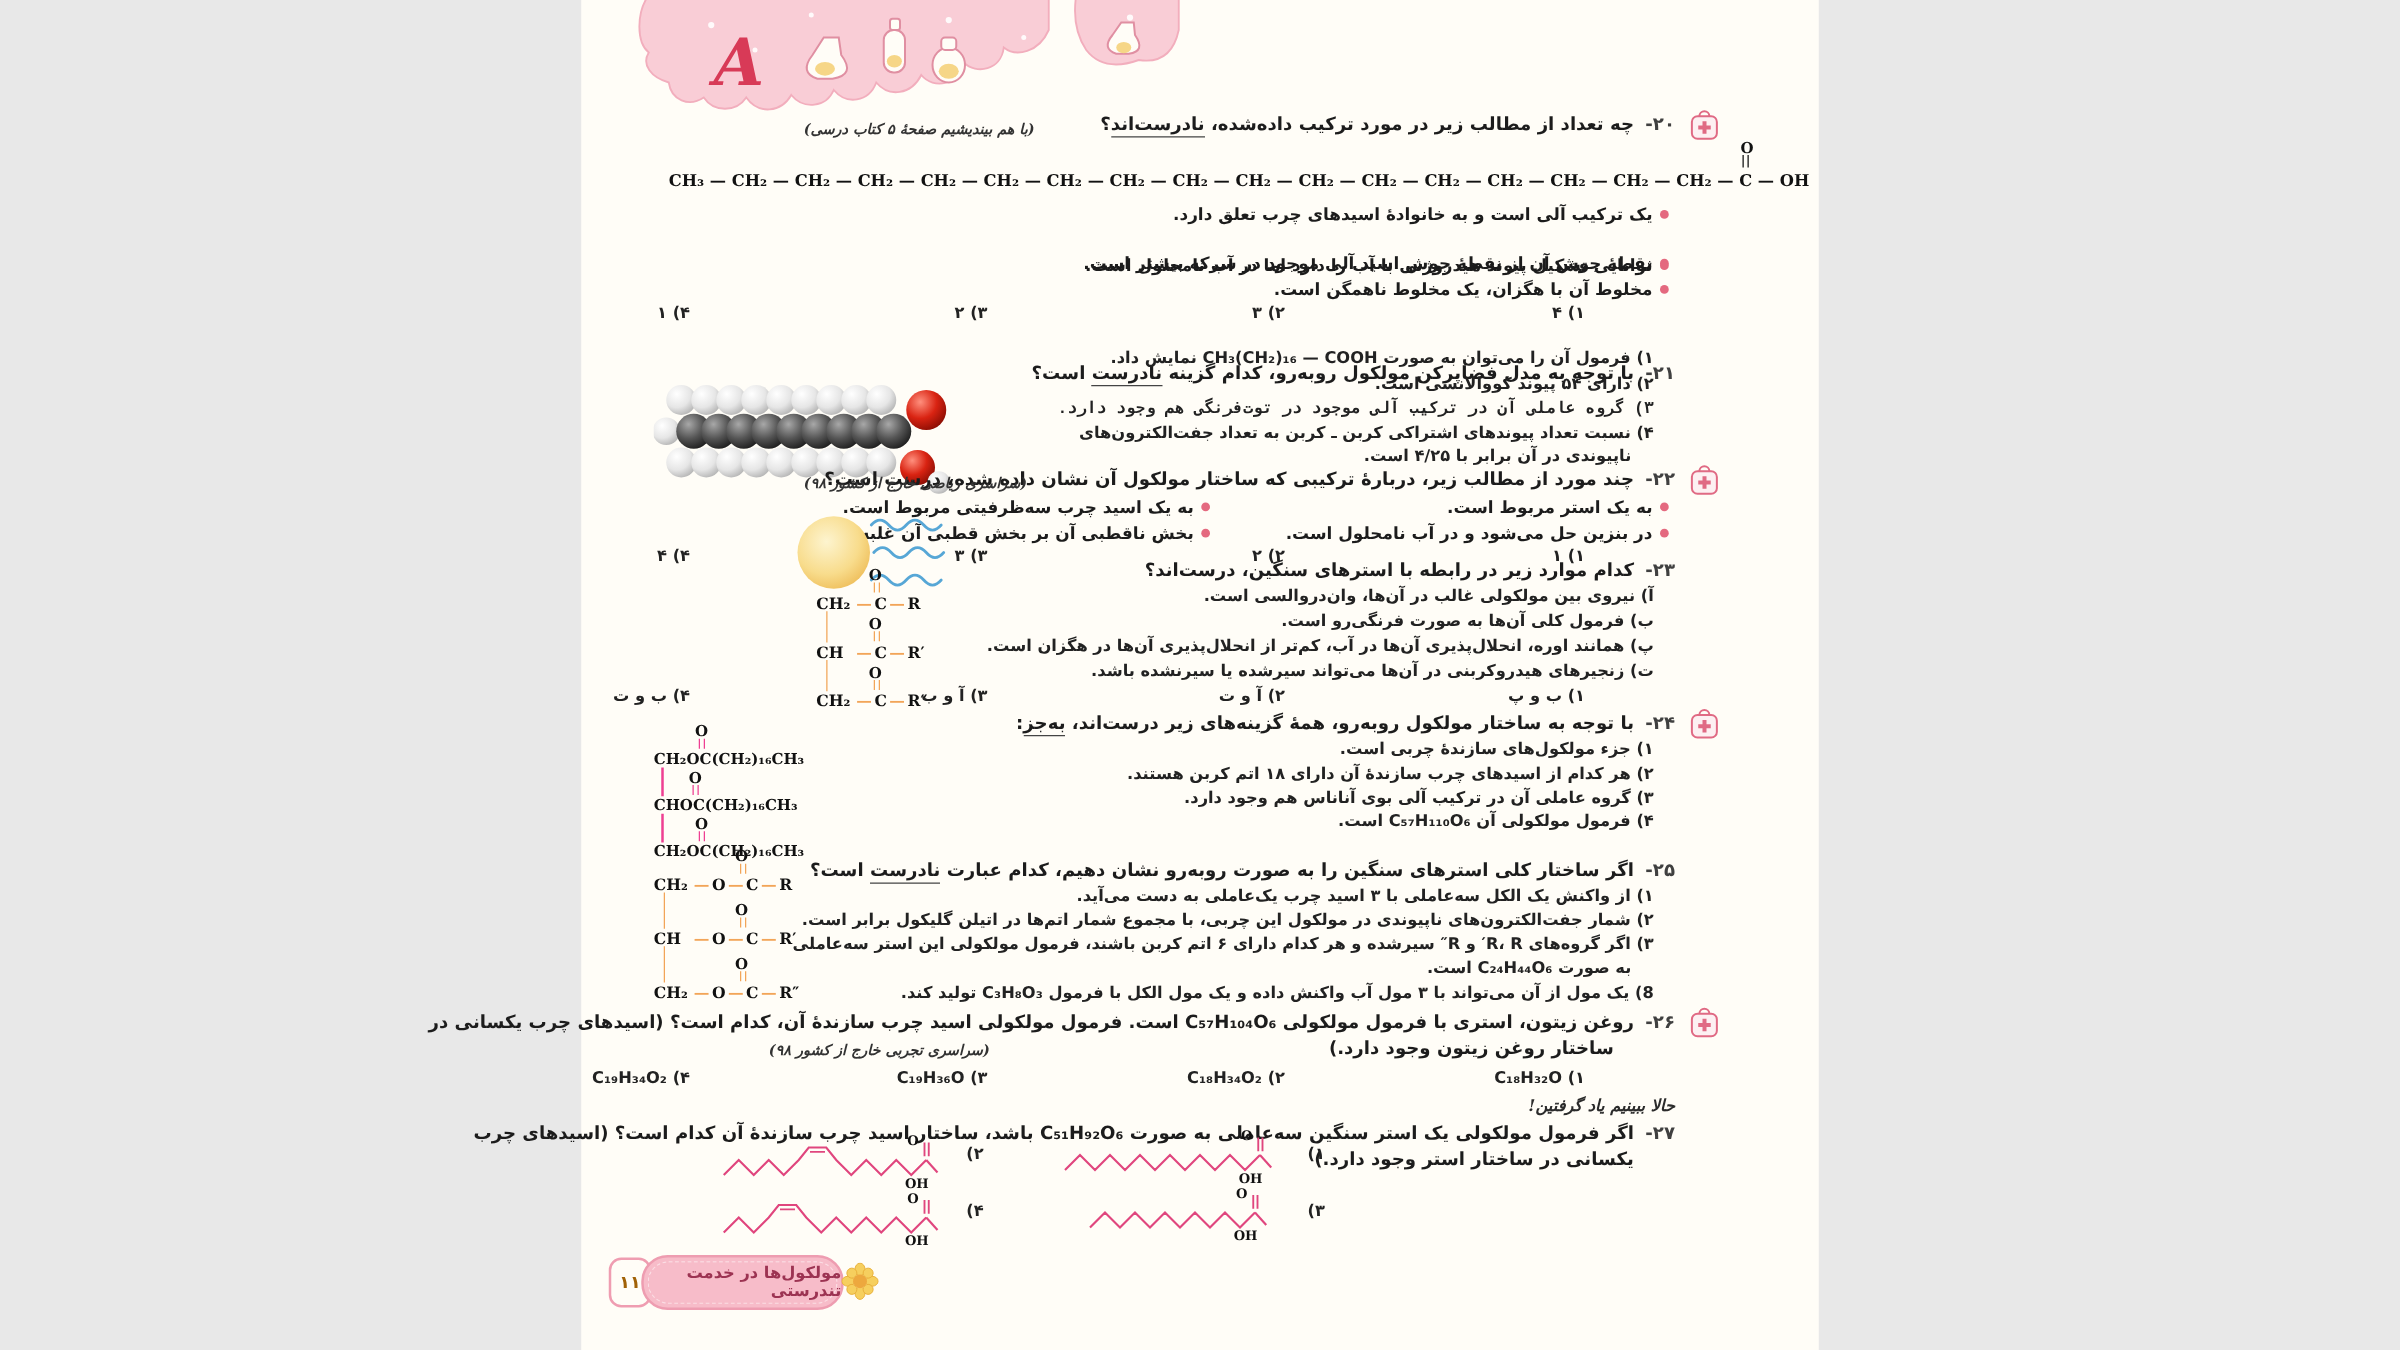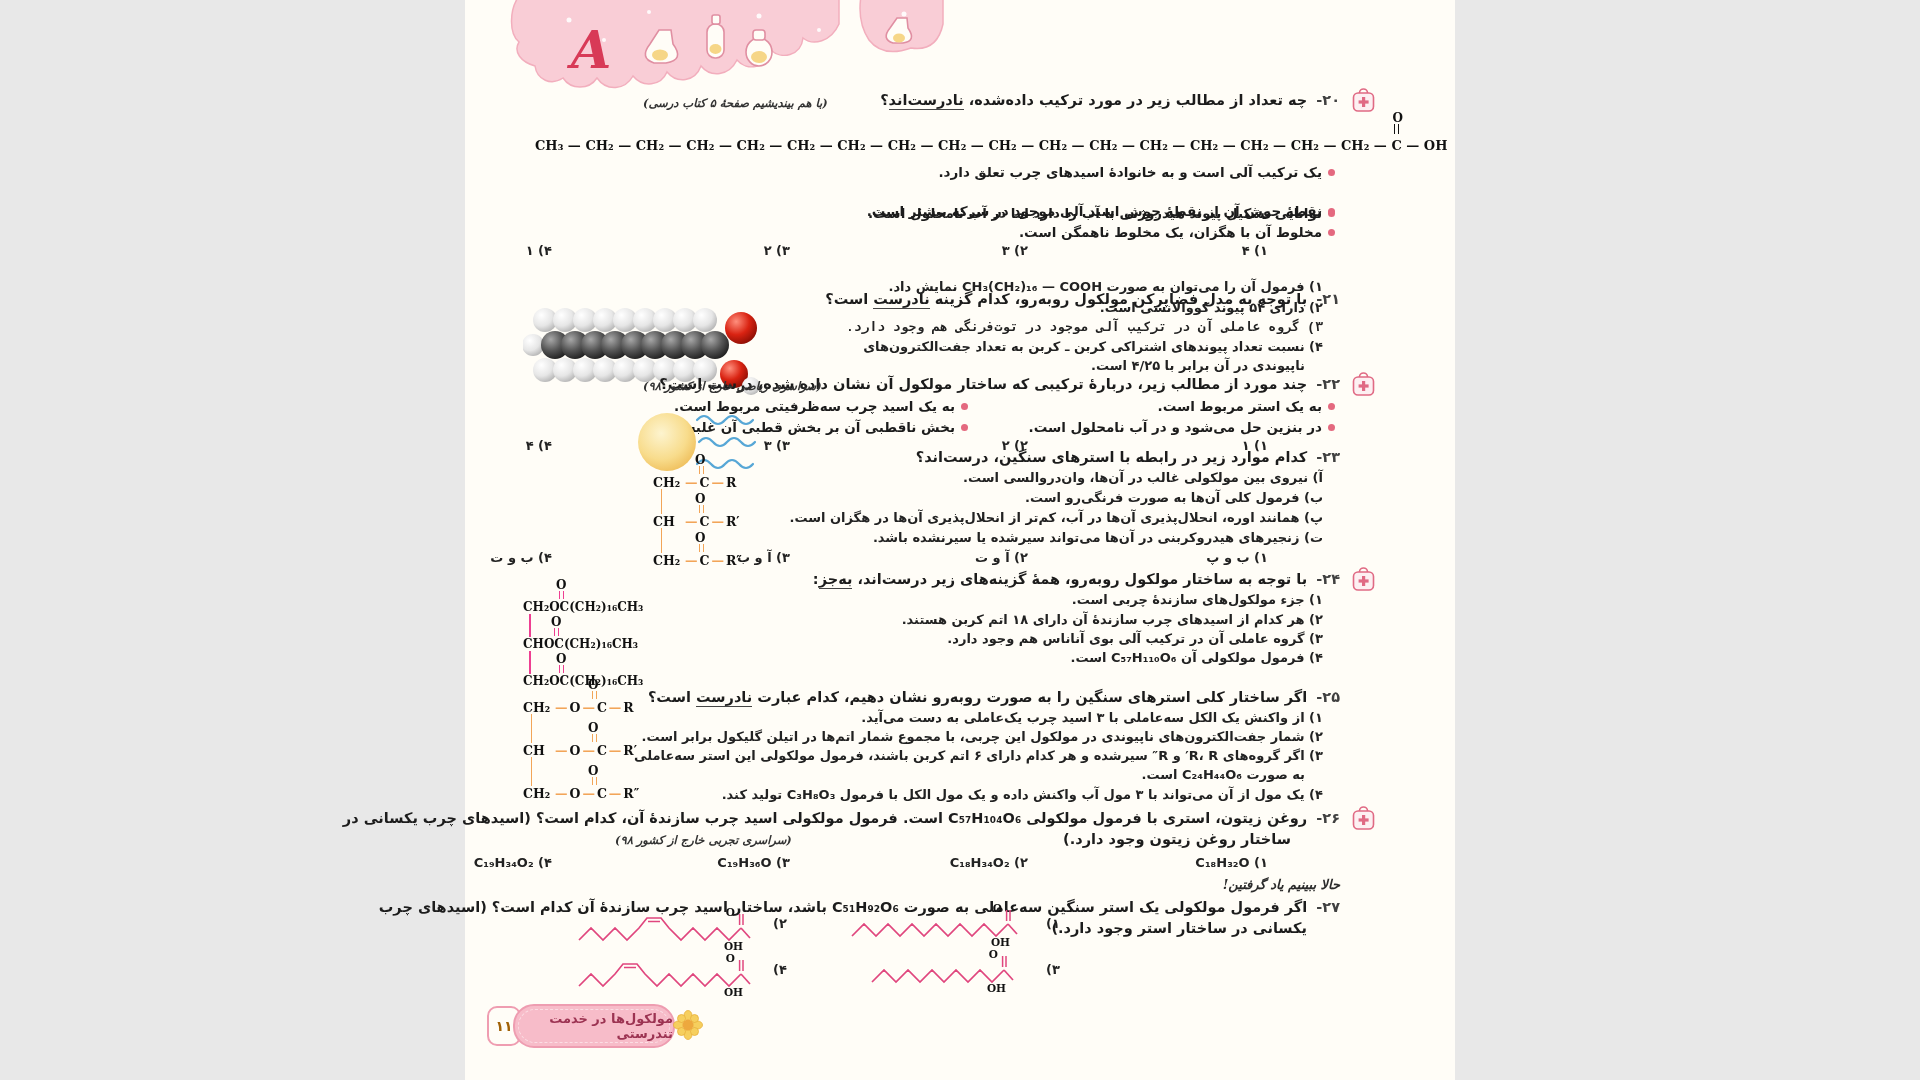--- a/index.html
+++ b/index.html
@@ -311,21 +311,21 @@
   <div class="qline" style="top:689px;">
     <span class="qnum">۲۵-</span>
     <span>اگر ساختار کلی استرهای سنگین را به صورت روبه‌رو نشان دهیم، کدام عبارت</span>
     <span class="u">نادرست</span>
     <span>است؟</span>
   </div>
   <div class="opt" style="top:710px;">۱) از واکنش یک الکل سه‌عاملی با ۳ اسید چرب یک‌عاملی به دست می‌آید.</div>
   <div class="opt" style="top:729px;">۲) شمار جفت‌الکترون‌های ناپیوندی در مولکول این چربی، با مجموع شمار اتم‌ها در اتیلن گلیکول برابر است.</div>
   <div class="opt" style="top:748px;">۳) اگر گروه‌های R، R′ و R″ سیرشده و هر کدام دارای ۶ اتم کربن باشند، فرمول مولکولی این استر سه‌عاملی</div>
   <div class="opt cont" style="top:767px;">به صورت C₂₄H₄₄O₆ است.</div>
-  <div class="opt" style="top:787px;">۴) یک مول از آن می‌تواند با ۳ مول آب واکنش داده و یک مول الکل با فرمول C₃H₈O₃ تولید کند.</div>
+  <div class="opt" style="top:787px;">8) یک مول از آن می‌تواند با ۳ مول آب واکنش داده و یک مول الکل با فرمول C₃H₈O₃ تولید کند.</div>
 
   <div class="struct" style="left:58px;top:678px;width:150px;height:130px;">
     <span class="so" style="left:65px;top:0;">O</span>
     <span class="dblv oj" style="left:69px;top:13px;"></span>
     <div class="srow" style="top:22px;">
         <span class="sa">CH₂</span>
         <span class="sb">—</span>
         <span>O</span>
         <span class="sb">—</span>
         <span>C</span>

